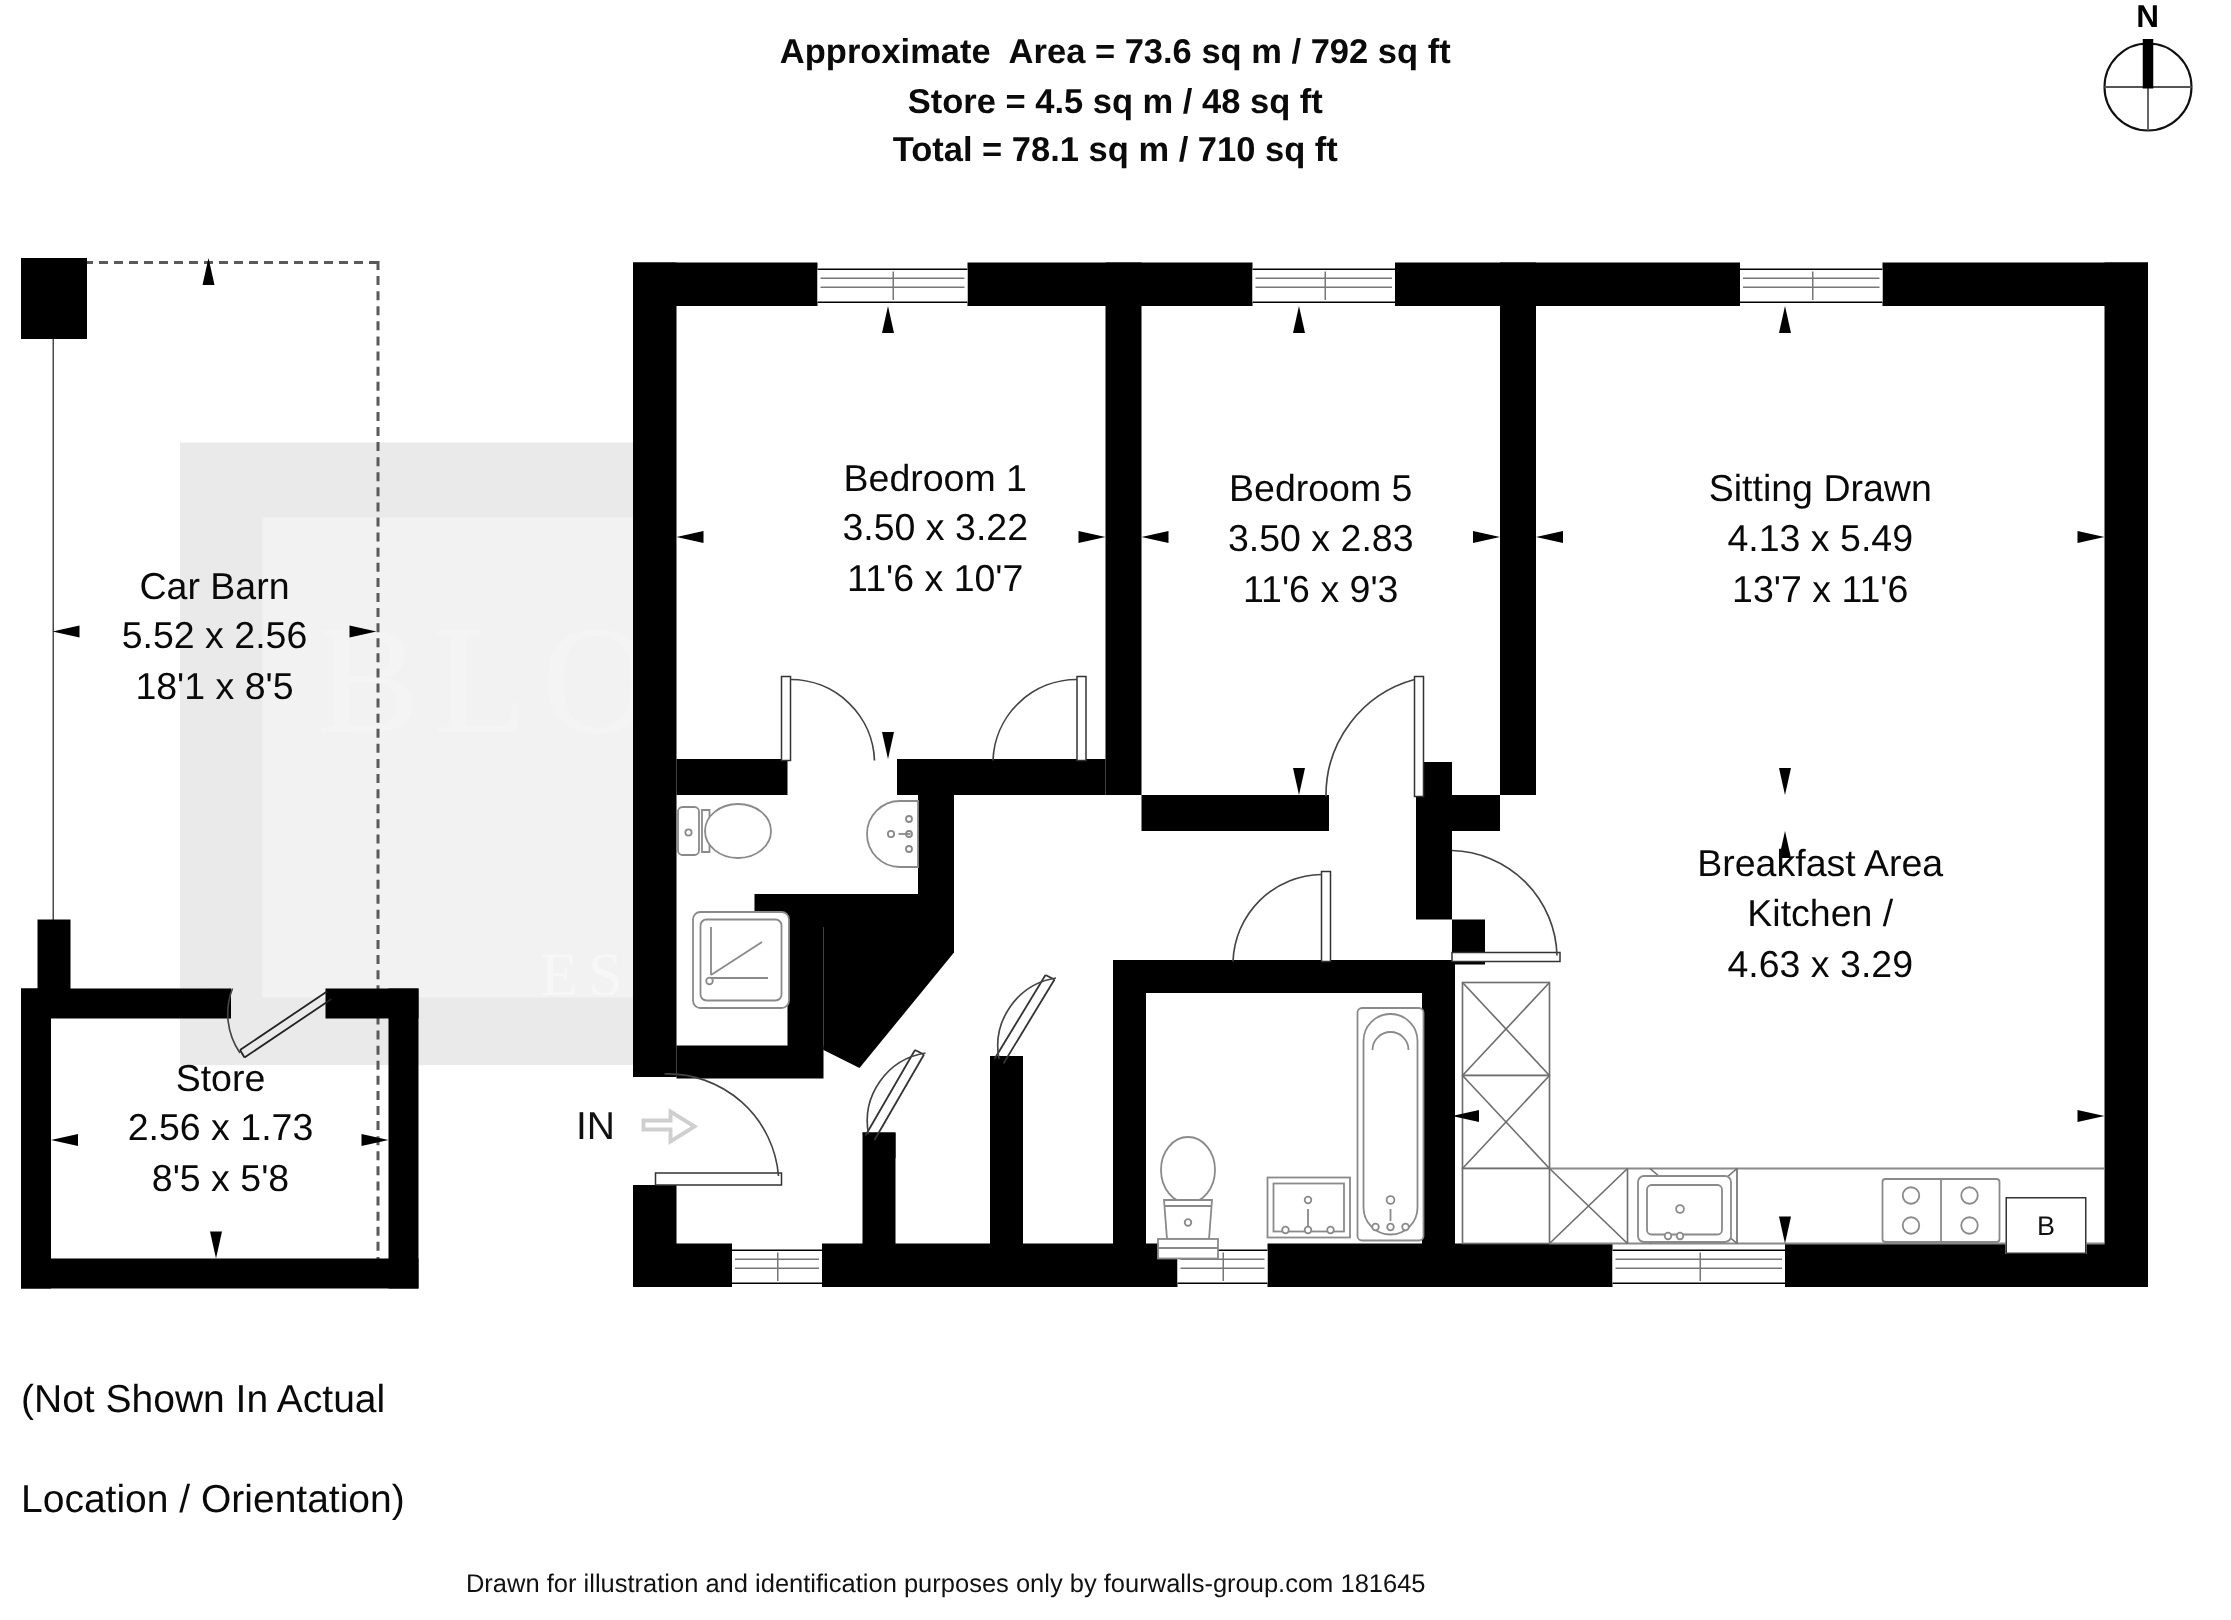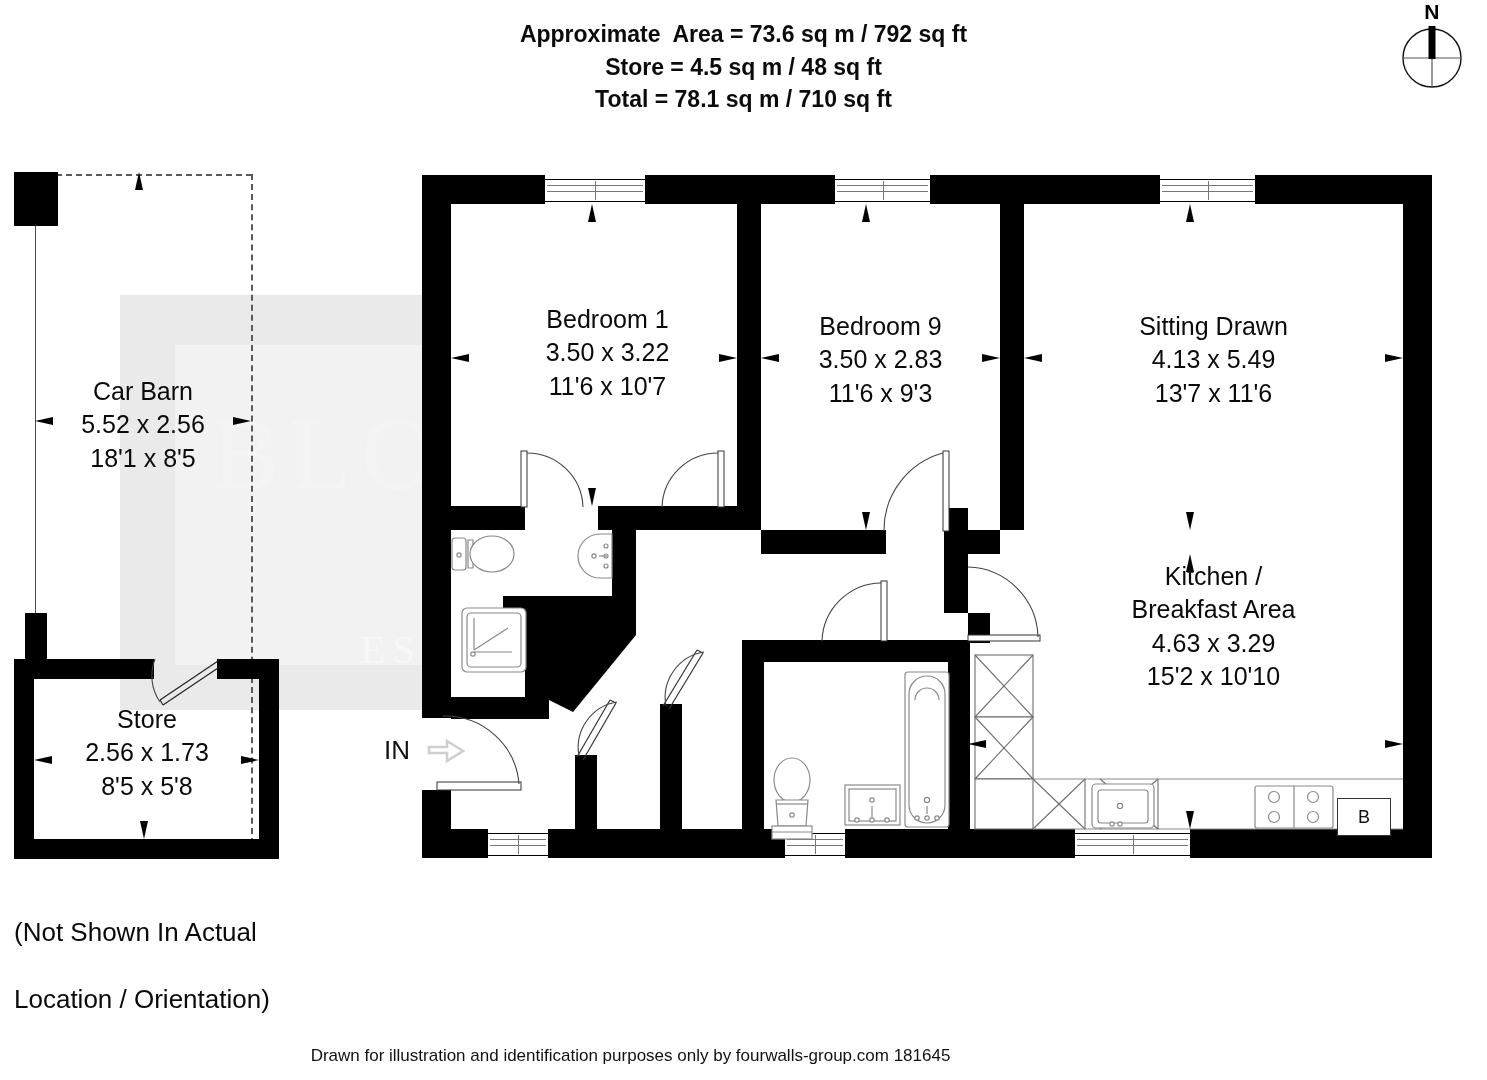--- a/index.html
+++ b/index.html
@@ -466,43 +466,42 @@
       <polygon points="1190,204 1186,222 1194,222"></polygon>
       <polygon points="1190,530 1186,512 1194,512"></polygon>
 
       <polygon points="1403,744 1385,740 1385,748"></polygon>
       <polygon points="968,744 986,740 986,748"></polygon>
       <polygon points="1190,829 1186,811 1194,811"></polygon>
       <polygon points="1190,554 1186,572 1194,572"></polygon>
     </g>
   </svg>
 
-  <div class="abs room-label" style="left:451px; top:303px; width:313px;">
+  <div class="abs room-label" style="left:451px; top:303px; width:313px;padding-left:16px;">
     <span class="nm">Bedroom 1</span>
     <span class="nm">3.50 x 3.22</span>
     <span class="nm">11'6 x 10'7</span>
   </div>
 
   <div class="abs room-label" style="left:761px; top:310px; width:239px;">
-    <span class="nm">Bedroom 9</span>
+    <span class="nm">Bedroom 5</span>
     <span class="nm">3.50 x 2.83</span>
     <span class="nm">11'6 x 9'3</span>
   </div>
 
   <div class="abs room-label" style="left:1024px; top:310px; width:379px;">
     <span class="nm">Sitting Drawn</span>
     <span class="nm">4.13 x 5.49</span>
     <span class="nm">13'7 x 11'6</span>
   </div>
 
   <div class="abs room-label" style="left:1024px; top:560px; width:379px;">
+    <span class="nm">Breakfast Area</span>
     <span class="nm">Kitchen /</span>
-    <span class="nm">Breakfast Area</span>
     <span class="nm">4.63 x 3.29</span>
-    <span class="nm">15'2 x 10'10</span>
   </div>
 
   <div class="abs" id="in-label">IN</div>
   <svg class="abs" id="in-arrow" width="40" height="26">
     <path d="M 2,9 L 20,9 L 20,3 L 36,13 L 20,23 L 20,15 L 2,15 Z" fill="none" stroke="#cfcfcf" stroke-width="2.6"></path>
   </svg>
 
   <div class="abs" id="footer">Drawn for illustration and identification purposes only by fourwalls-group.com 181645</div>
 
 </div>

